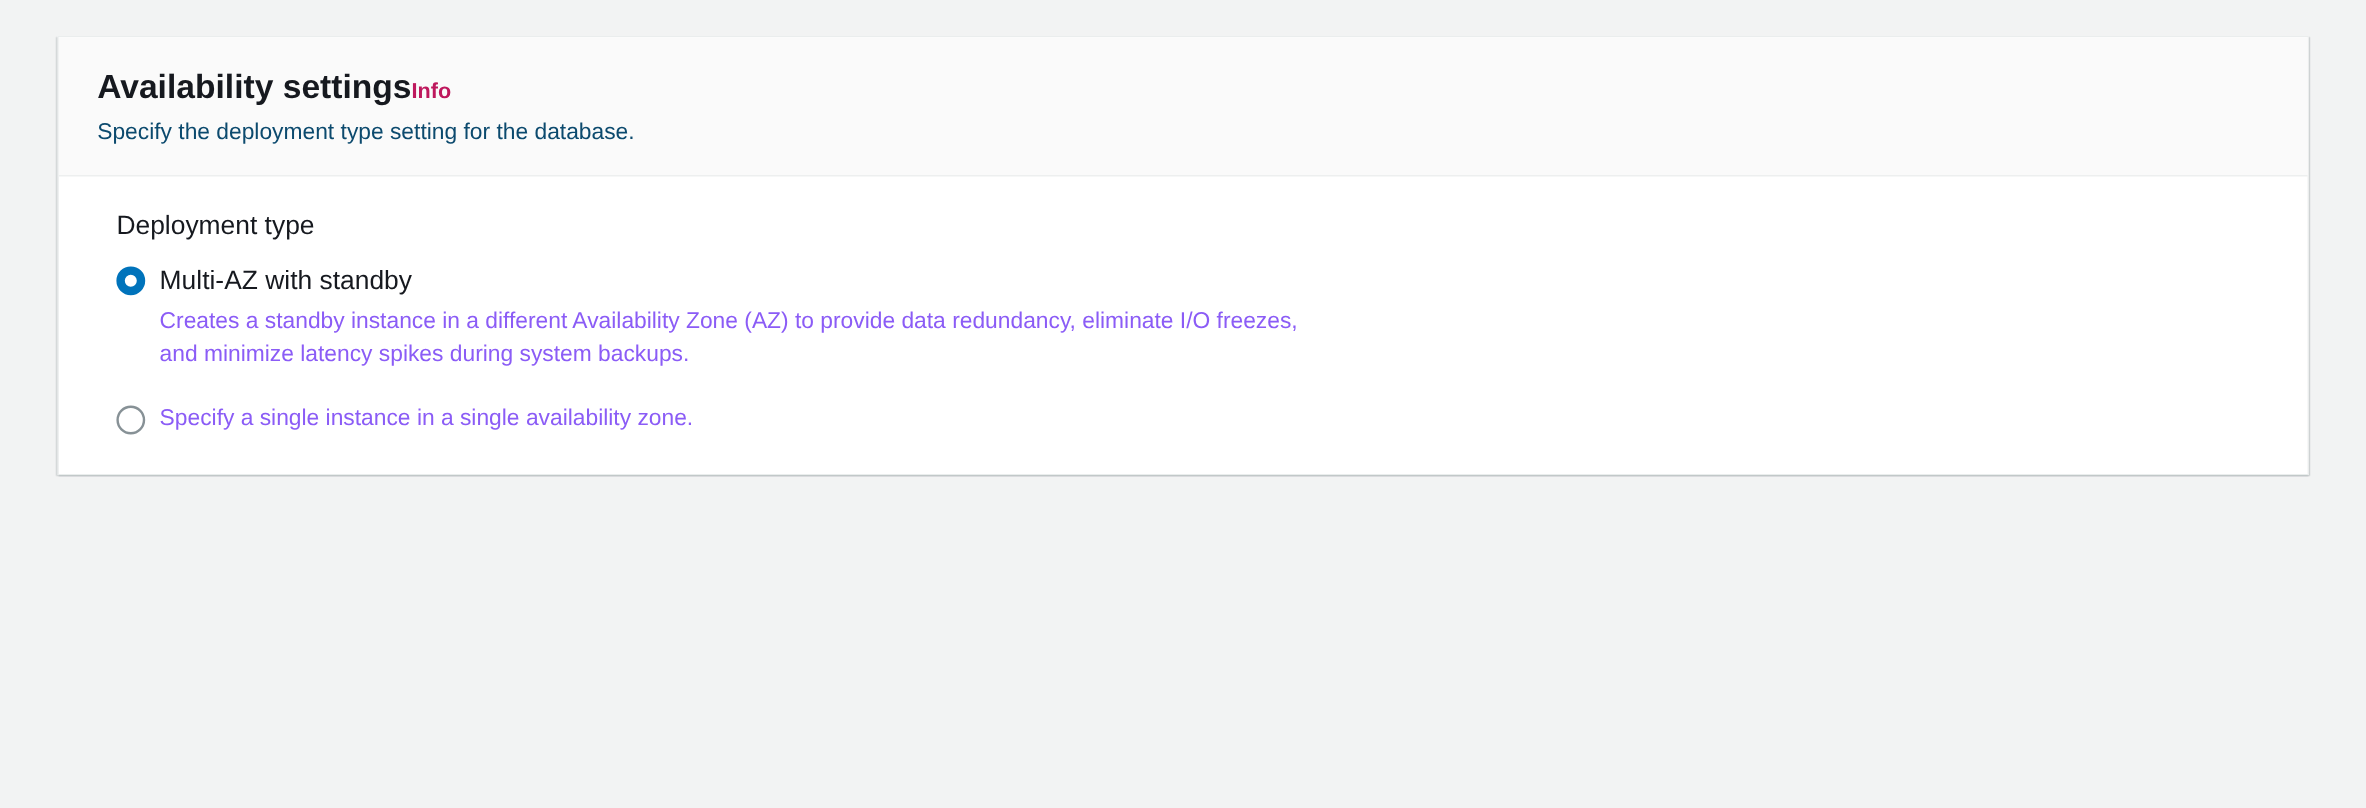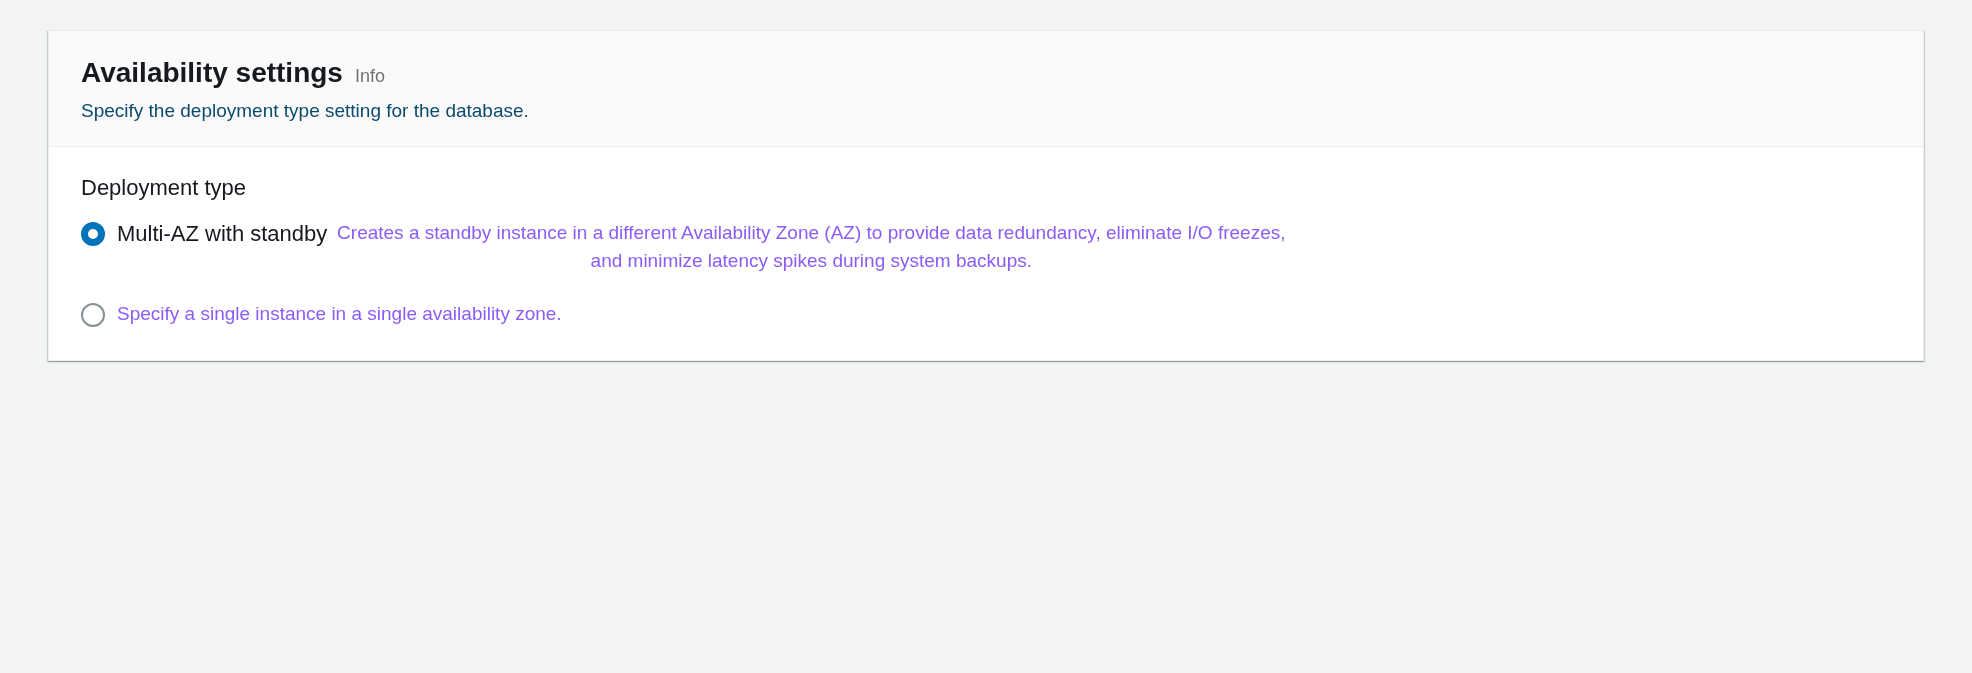--- a/index.html
+++ b/index.html
@@ -23,47 +23,47 @@
     
     .panel-header {
       padding: 24px 32px 20px 32px;
       background-color: #fafafa;
       border-bottom: 1px solid #eaeded;
     }
     
     .panel-title-row {
       display: flex;
       align-items: baseline;
-      gap: 12px;
       margin-bottom: 6px;
     }
     
     .panel-title {
       font-size: 28px;
       font-weight: 700;
       color: #16191f;
       line-height: 1.3;
     }
     
     .info-link {
       font-size: 18px;
-      font-weight: 400;
-      color: #737373;
+      font-weight: 700;
+      color: #be185d;
       text-decoration: none;
       cursor: pointer;
     }
     
     .panel-description {
       font-size: 19px;
       color: #0c4a6e;
       line-height: 1.5;
     }
     
     .panel-body {
       padding: 28px 32px 32px 32px;
+      margin-left: 16px;
     }
     
     .field-label {
       font-size: 22px;
       font-weight: 400;
       color: #16191f;
       margin-bottom: 18px;
     }
     
     .radio-group {
@@ -90,23 +90,22 @@
       background: #ffffff;
     }
     
     .radio-circle.selected {
       border-color: #0073bb;
       border-width: 7px;
     }
     
     .radio-content {
       display: flex;
-      flex-direction: row;
+      flex-direction: column;
       gap: 4px;
-      text-align: center;
     }
     
     .radio-title {
       font-size: 22px;
       font-weight: 400;
       color: #16191f;
       line-height: 1.4;
     }
     
     .radio-description {

